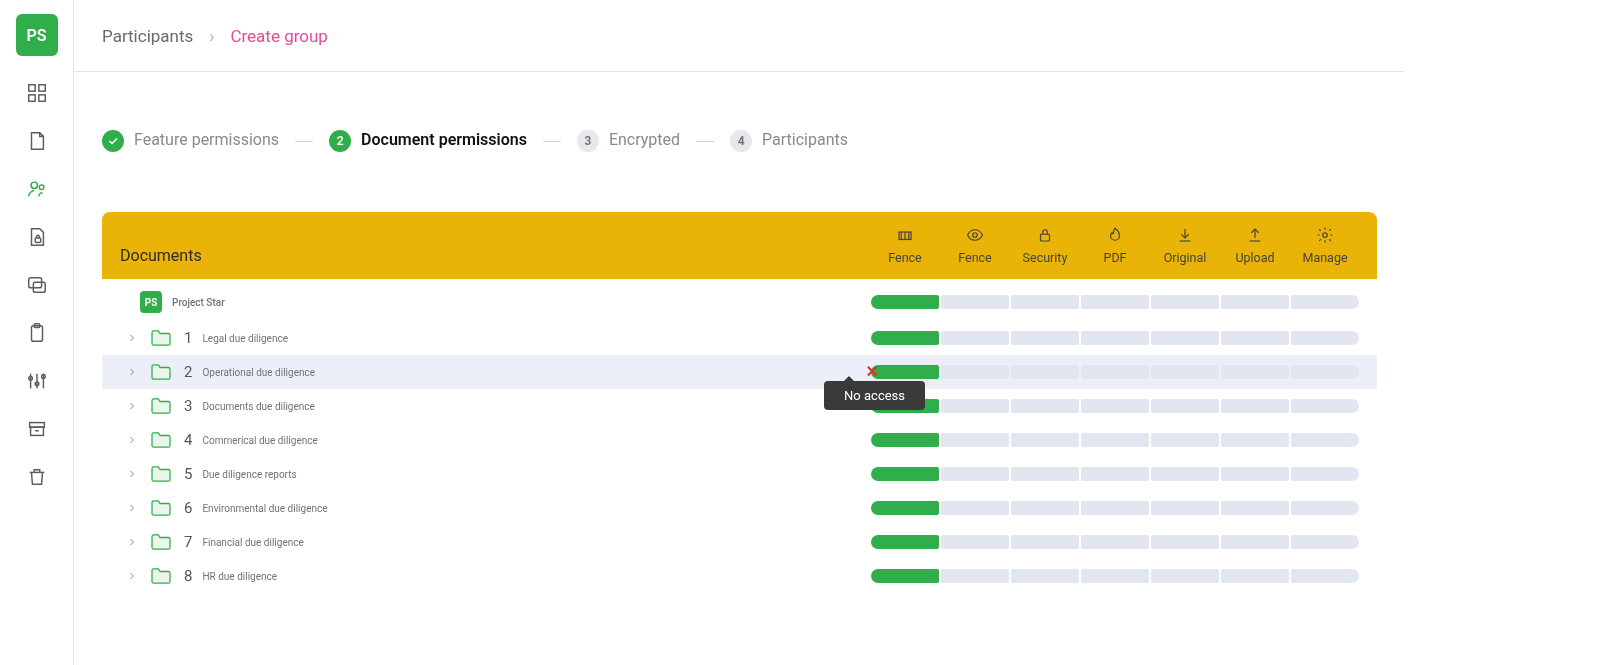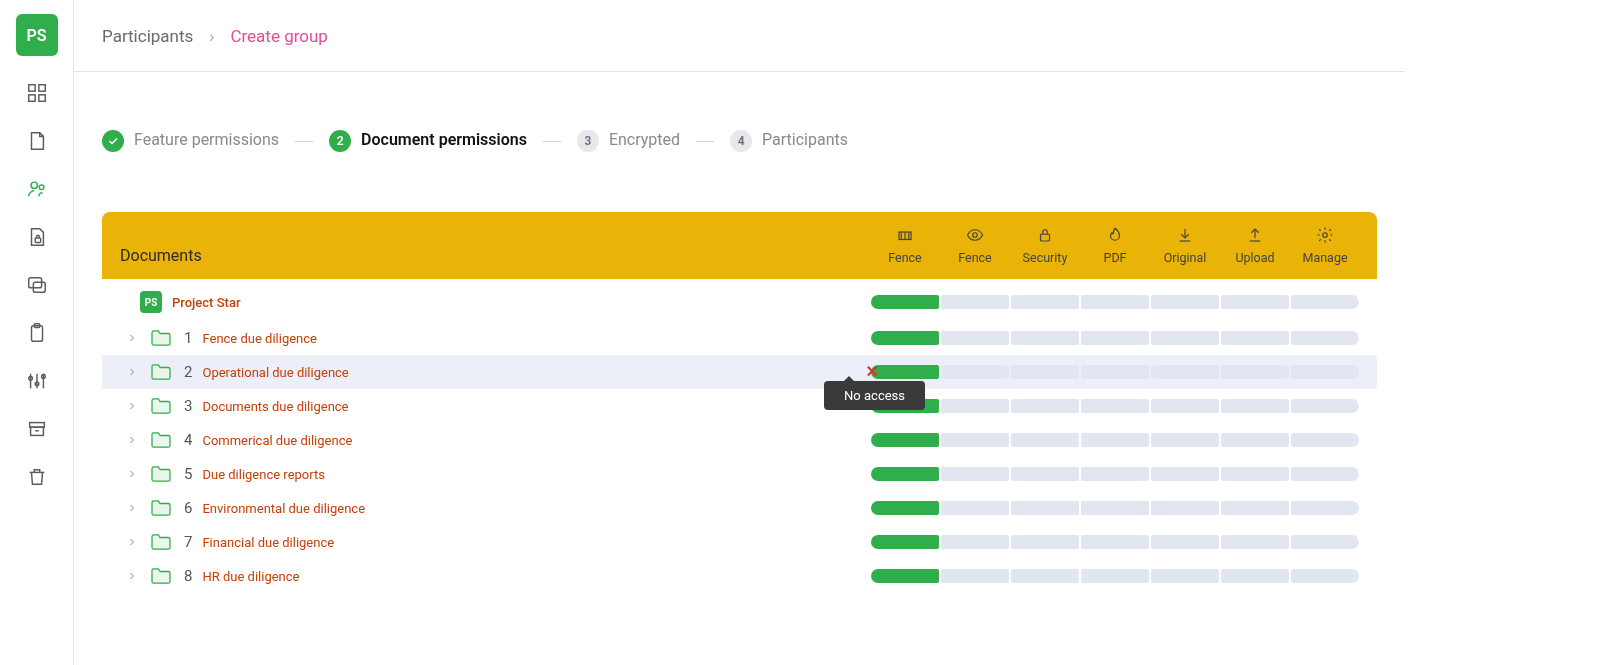--- a/index.html
+++ b/index.html
@@ -145,21 +145,21 @@
   .chevron svg { width:12px; height:12px; stroke:currentColor; fill:none; stroke-width:2; }
   .chevron.placeholder { visibility:hidden; }
   .folder-icon { width:22px; height:18px; flex-shrink:0; }
   .folder-icon svg { width:22px; height:18px; fill:#eaf6ec; stroke:#2FAE4B; stroke-width:1.4; }
   .proj-badge {
     width:22px; height:22px; border-radius:4px; background:#2FAE4B; color:#fff;
     font-size:10px; font-weight:600; display:flex; align-items:center; justify-content:center;
     flex-shrink:0;
   }
   .row-idx { color:#555; font-size:15px; margin-left:2px;}
-  .row-label { font-size:13px; color:#c2410c; }
+  .row-label { font-size:10px; color:#737373; }
   .row-label.bold { font-weight:500; }
 
   .spacer { flex:1; }
 
   .perm-bar {
     display:flex; gap:2px;
     width: calc(68px * 7 + 2px * 6);
   }
   .perm-seg {
     height:14px; width:68px; background:#e2e6f1; border-radius:2px;
@@ -391,21 +391,21 @@
           <div class="row-left indent-1">
             <div class="chevron">
                 <svg viewBox="0 0 24 24">
                   <polyline points="9 6 15 12 9 18"></polyline>
                 </svg>
               </div>
             <div class="folder-icon"><svg viewBox="0 0 24 20">
                   <path d="M2 4a2 2 0 0 1 2-2h5l2 3h9a2 2 0 0 1 2 2v9a2 2 0 0 1-2 2H4a2 2 0 0 1-2-2z"></path>
                 </svg></div>
             <span class="row-idx">1</span>
-            <span class="row-label">Fence due diligence</span>
+            <span class="row-label">Legal due diligence</span>
           </div>
           <div class="spacer"></div>
           <div class="perm-bar">
             <div class="perm-seg first on"></div>
             <div class="perm-seg"></div>
             <div class="perm-seg"></div>
             <div class="perm-seg"></div>
             <div class="perm-seg"></div>
             <div class="perm-seg"></div>
             <div class="perm-seg last"></div>

